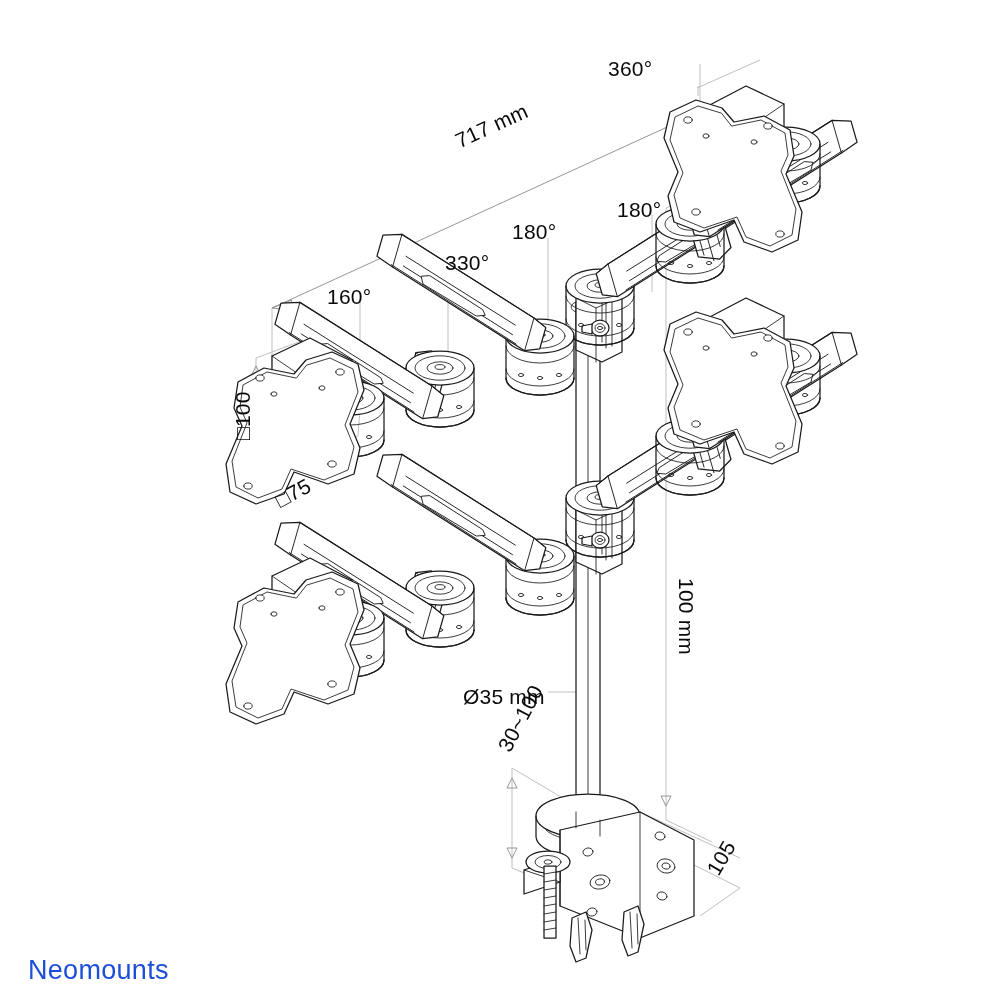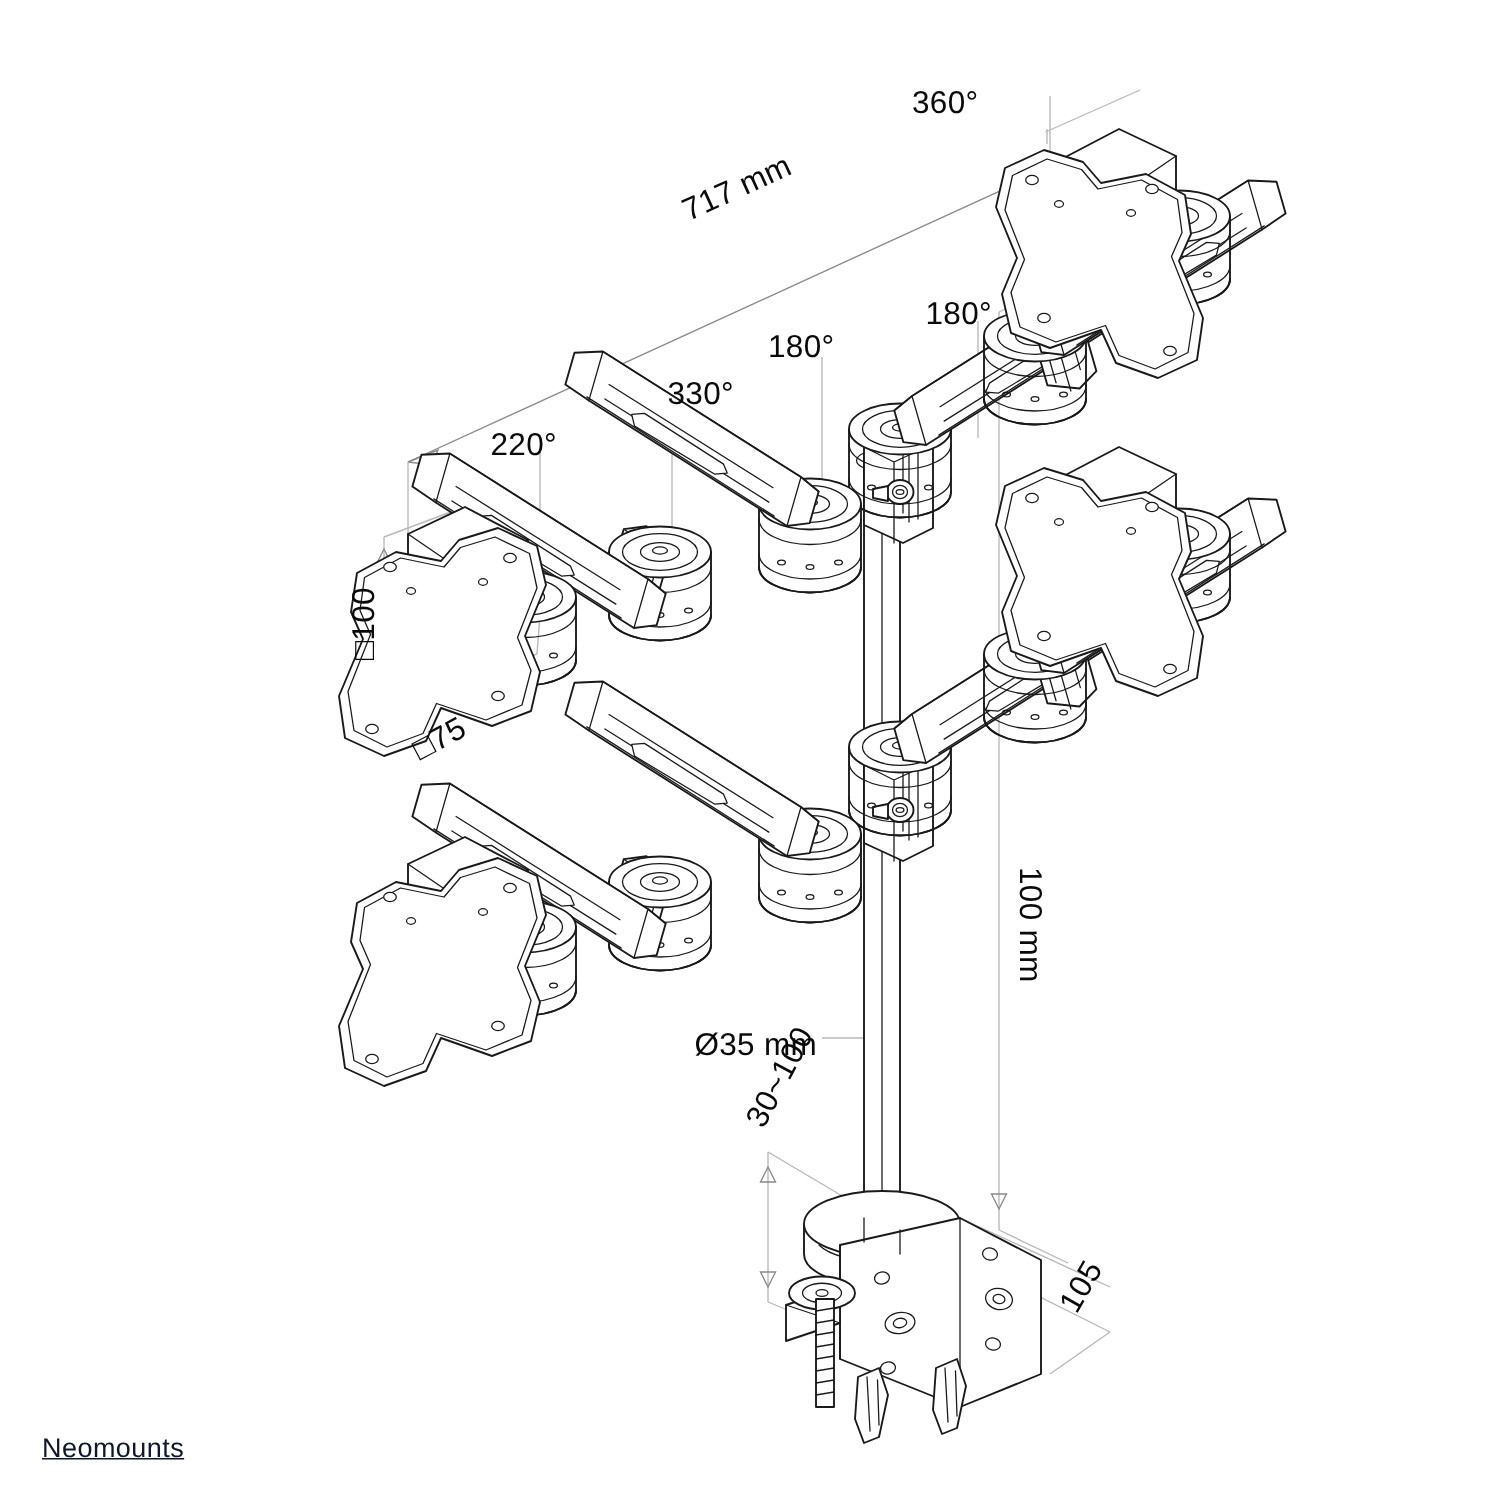--- a/index.html
+++ b/index.html
@@ -18,26 +18,25 @@
     color:#0a0a0a;
     white-space:nowrap;
     font-weight:400;
     line-height:1;
     letter-spacing:0.2px;
   }
   .brand{
     position:absolute;
     left:28px; top:955px;
     font-family:"Liberation Sans","DejaVu Sans",sans-serif;
-    font-size:18px;
-    color:#0f172a;
+    font-size:27px;
+    color:#1d4ed8;
     letter-spacing:0.3px;
     font-weight:400;
     white-space:nowrap;
-    text-decoration:underline;
   }
 </style>
 </head>
 <body>
 
 <div id="stage">
 
   <svg class="drawing" viewBox="0 0 1004 1004">
     <defs>
       <style>
@@ -355,21 +354,21 @@
   <div class="dimtext" style="left:608px;top:58px;font-size:21px;">360°</div>
 
   <div class="dimtext" style="left:452px;top:132px;font-size:21px;transform:rotate(-24.5deg);transform-origin:left top;">717 mm</div>
 
   <div class="dimtext" style="left:617px;top:199px;font-size:21px;">180°</div>
 
   <div class="dimtext" style="left:512px;top:221px;font-size:21px;">180°</div>
 
   <div class="dimtext" style="left:413px;top:252px;font-size:21px;margin-left:32px;">330°</div>
 
-  <div class="dimtext" style="left:327px;top:286px;font-size:21px;">220°</div>
+  <div class="dimtext" style="left:327px;top:286px;font-size:21px;">160°</div>
 
   <div class="dimtext" style="left:232px;top:440px;font-size:21px;transform:rotate(-90deg);transform-origin:left top;">□100</div>
 
   <div class="dimtext" style="left:272px;top:492px;font-size:21px;transform:rotate(-28deg);transform-origin:left top;">□75</div>
 
   <div class="dimtext" style="left:697px;top:578px;font-size:21px;transform:rotate(90deg);transform-origin:left top;">100 mm</div>
 
   <div class="dimtext" style="left:463px;top:686px;font-size:21px;">Ø35 mm</div>
 
   <div class="dimtext" style="left:494px;top:745px;font-size:21px;transform:rotate(-62deg);transform-origin:left top;">30~100</div>

